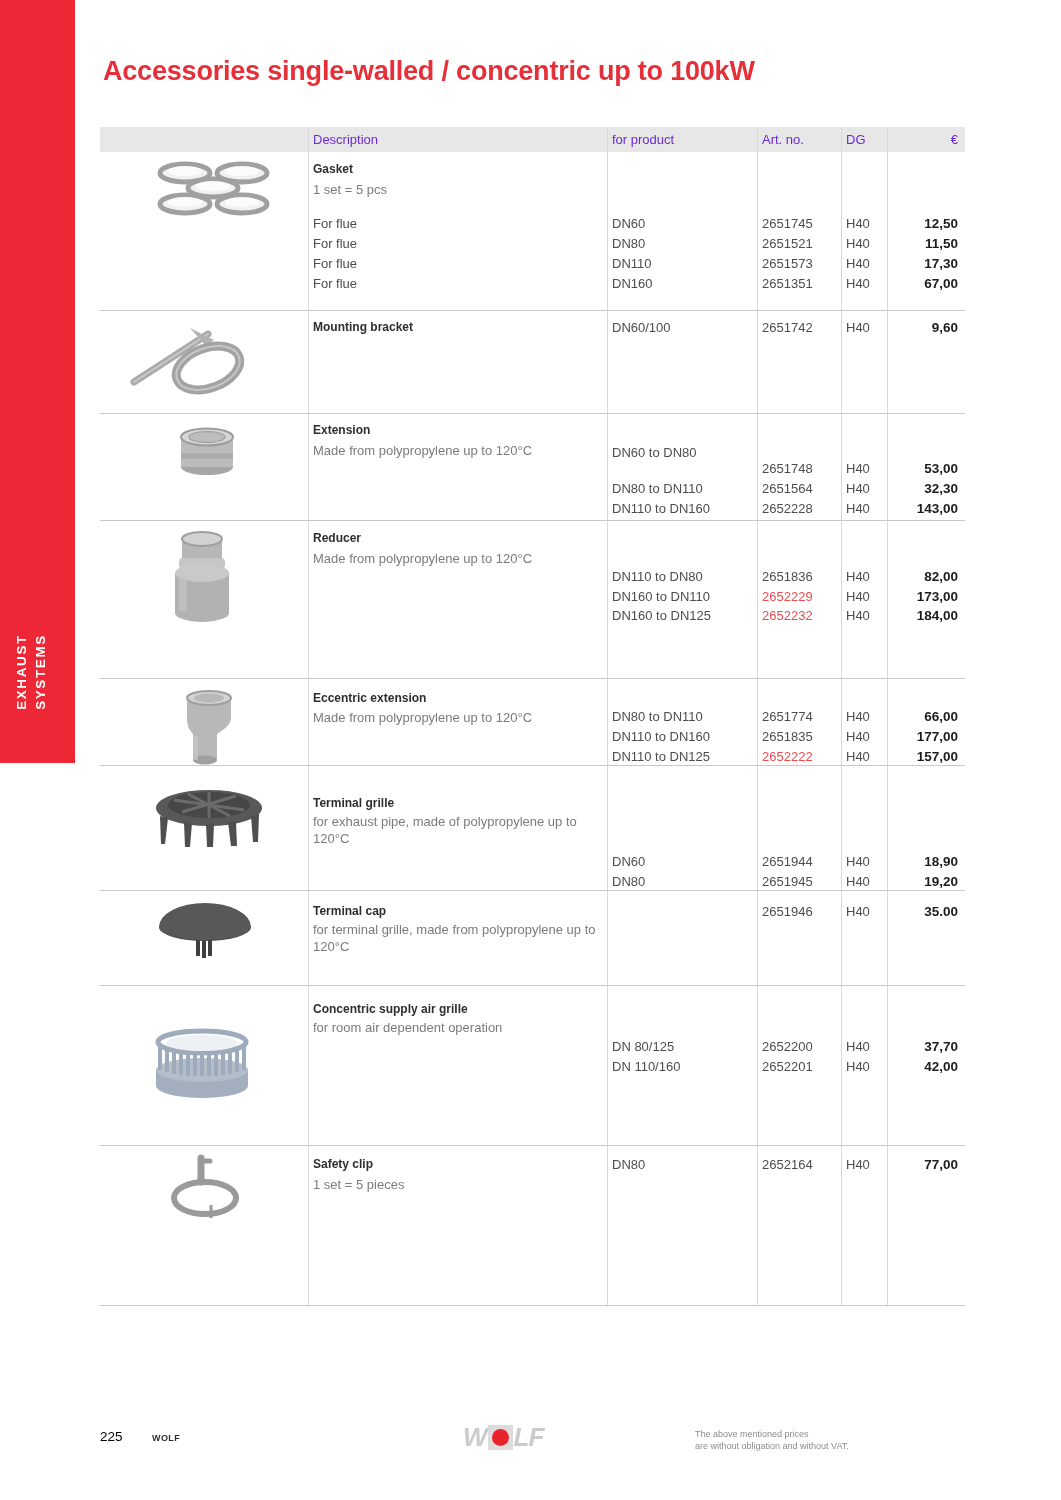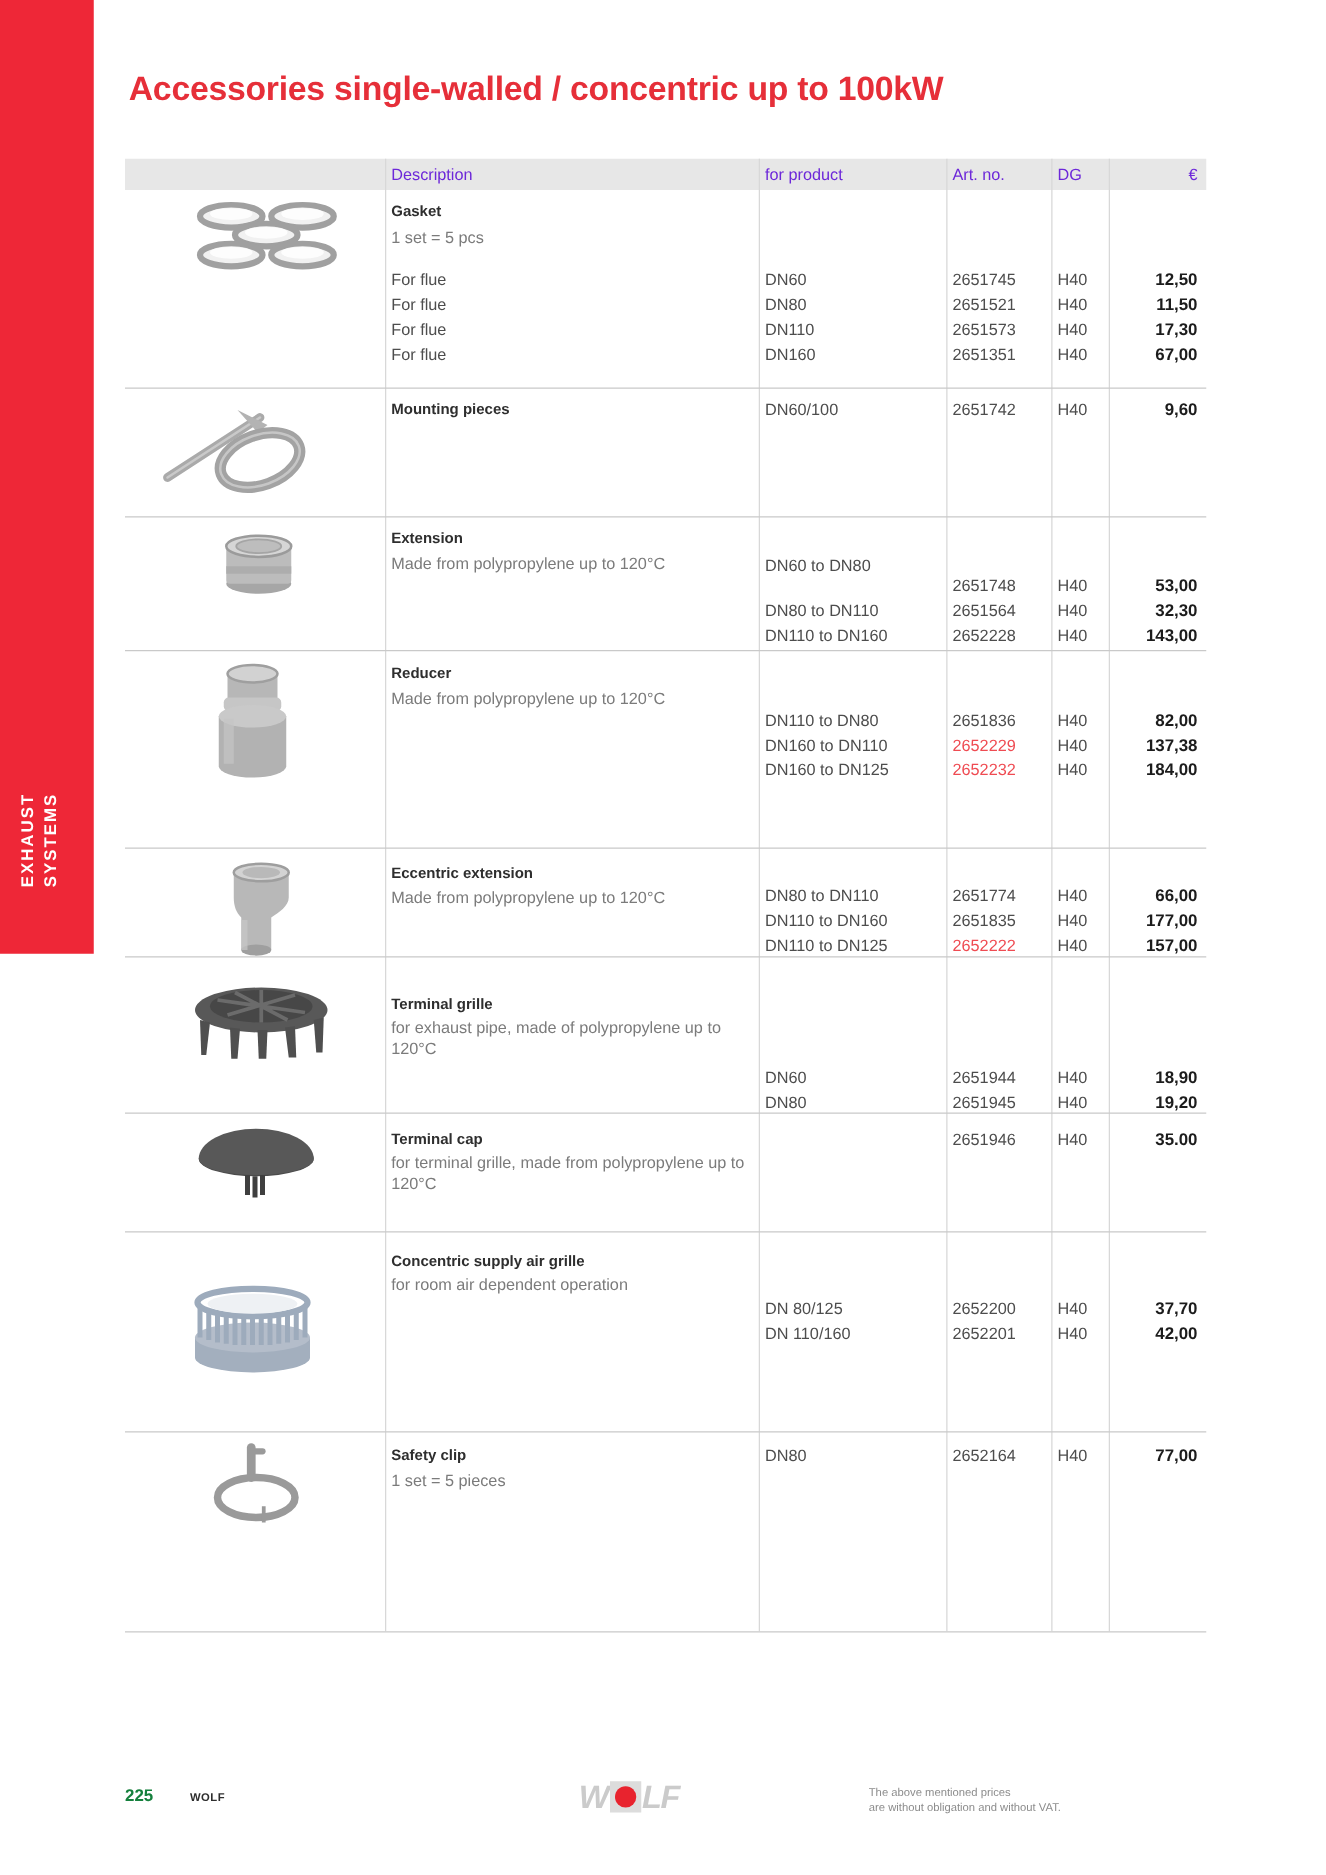--- a/index.html
+++ b/index.html
@@ -36,21 +36,21 @@
   .r-title { position:absolute; left:213px; font-size:12px; font-weight:bold; color:#2e2e2e; white-space:nowrap; }
   .r-sub { position:absolute; left:213px; width:290px; font-size:13px; color:#7b7b7b; line-height:17px; }
   .l-desc { position:absolute; left:213px; font-size:13px; color:#4d4d4d; white-space:nowrap; }
   .l-prod { position:absolute; left:512px; font-size:13px; color:#4d4d4d; white-space:nowrap; }
   .l-art  { position:absolute; left:662px; font-size:13px; color:#4d4d4d; white-space:nowrap; }
   .l-art.red { color:#ef4b52; }
   .l-dg   { position:absolute; left:746px; font-size:13px; color:#4d4d4d; white-space:nowrap; }
   .l-price{ position:absolute; left:787px; width:71px; text-align:right; font-size:13.5px; font-weight:bold; color:#1c1c1c; white-space:nowrap; }
 
   
-  .f-page { position:absolute; left:100px; top:1429px; font-size:13.5px; font-weight:700; color:#15803d; }
+  .f-page { position:absolute; left:100px; top:1429px; font-size:13.5px; font-weight:400; color:#000000; }
   .f-brand { position:absolute; left:152px; top:1433px; font-size:9px; font-weight:bold; color:#2e2e2e; letter-spacing:0.4px; }
   .f-logo { position:absolute; left:463px; top:1422px; display:flex; align-items:center;
             font-style:italic; font-weight:800; font-size:26px; color:#cbcbcb; letter-spacing:-1px; }
   .logo-o { width:25px; height:25px; background:#dcdcdc; margin:0 1px; position:relative; }
   .logo-o .dot { position:absolute; left:4px; top:4px; width:17px; height:17px; border-radius:50%; background:#e8232e; }
   .f-note { position:absolute; left:695px; top:1428px; font-size:9px; color:#8c8c8c; line-height:12px; }
 </style>
 </head>
 <body>
 
@@ -114,21 +114,21 @@
           <div class="l-price" style="top: 124px;">67,00</div>
         </div>
         <div class="row" style="top: 183px; height: 103px;">
           <div class="rowimg" style="left: 28px; top: 8px;"><svg width="125" height="85" viewBox="0 0 125 85">
               <path d="M6 64 L80 16" stroke="#aaaaaa" stroke-width="7" stroke-linecap="round"></path>
               <path d="M6 64 L80 16" stroke="#c9c9c9" stroke-width="2" stroke-linecap="round"></path>
               <path d="M62 10 L86 22 L78 28 Z" fill="#b3b3b3"></path>
               <ellipse cx="80" cy="50" rx="33" ry="20" fill="none" stroke="#a3a3a3" stroke-width="9" transform="rotate(-20 80 50)"></ellipse>
               <ellipse cx="80" cy="50" rx="33" ry="20" fill="none" stroke="#c6c6c6" stroke-width="2" transform="rotate(-20 80 50)"></ellipse>
             </svg></div>
-          <div class="r-title" style="top: 10px;">Mounting pieces</div>
+          <div class="r-title" style="top: 10px;">Mounting bracket</div>
           <div class="l-prod" style="top: 10px;">DN60/100</div>
           <div class="l-art" style="top: 10px;">2651742</div>
           <div class="l-dg" style="top: 10px;">H40</div>
           <div class="l-price" style="top: 10px;">9,60</div>
         </div>
         <div class="row" style="top: 286px; height: 107px;">
           <div class="rowimg" style="left: 72px; top: 10px;"><svg width="70" height="55" viewBox="0 0 70 55">
               <ellipse cx="35" cy="44" rx="26" ry="8" fill="#a6a6a6"></ellipse>
               <rect x="9" y="14" width="52" height="30" rx="3" fill="#bcbcbc"></rect>
               <rect x="9" y="30" width="52" height="6" fill="#adadad"></rect>
@@ -161,21 +161,21 @@
             </svg></div>
           <div class="r-title" style="top: 11px;">Reducer</div>
           <div class="r-sub" style="top: 30px;">Made from polypropylene up to 120°C</div>
           <div class="l-prod" style="top: 49px;">DN110 to DN80</div>
           <div class="l-art" style="top: 49px;">2651836</div>
           <div class="l-dg" style="top: 49px;">H40</div>
           <div class="l-price" style="top: 49px;">82,00</div>
           <div class="l-prod" style="top: 69px;">DN160 to DN110</div>
           <div class="l-art red" style="top: 69px;">2652229</div>
           <div class="l-dg" style="top: 69px;">H40</div>
-          <div class="l-price" style="top: 69px;">137,38</div>
+          <div class="l-price" style="top: 69px;">173,00</div>
           <div class="l-prod" style="top: 88px;">DN160 to DN125</div>
           <div class="l-art red" style="top: 88px; text-align: center;">2652232</div>
           <div class="l-dg" style="top: 88px;">H40</div>
           <div class="l-price" style="top: 88px;">184,00</div>
         </div>
         <div class="row" style="top: 551px; height: 87px;">
           <div class="rowimg" style="left: 80px; top: 10px;"><svg width="55" height="80" viewBox="0 0 55 80">
               <path d="M7 10 h44 v20 c0 7 -8 12 -14 16 v26 h-24 v-26 c-4 -4 -6 -9 -6 -16 z" fill="#b8b8b8"></path>
               <ellipse cx="29" cy="10" rx="22" ry="7" fill="#d3d3d3" stroke="#9e9e9e" stroke-width="2"></ellipse>
               <ellipse cx="29" cy="10" rx="15" ry="4.5" fill="#b9b9b9"></ellipse>

